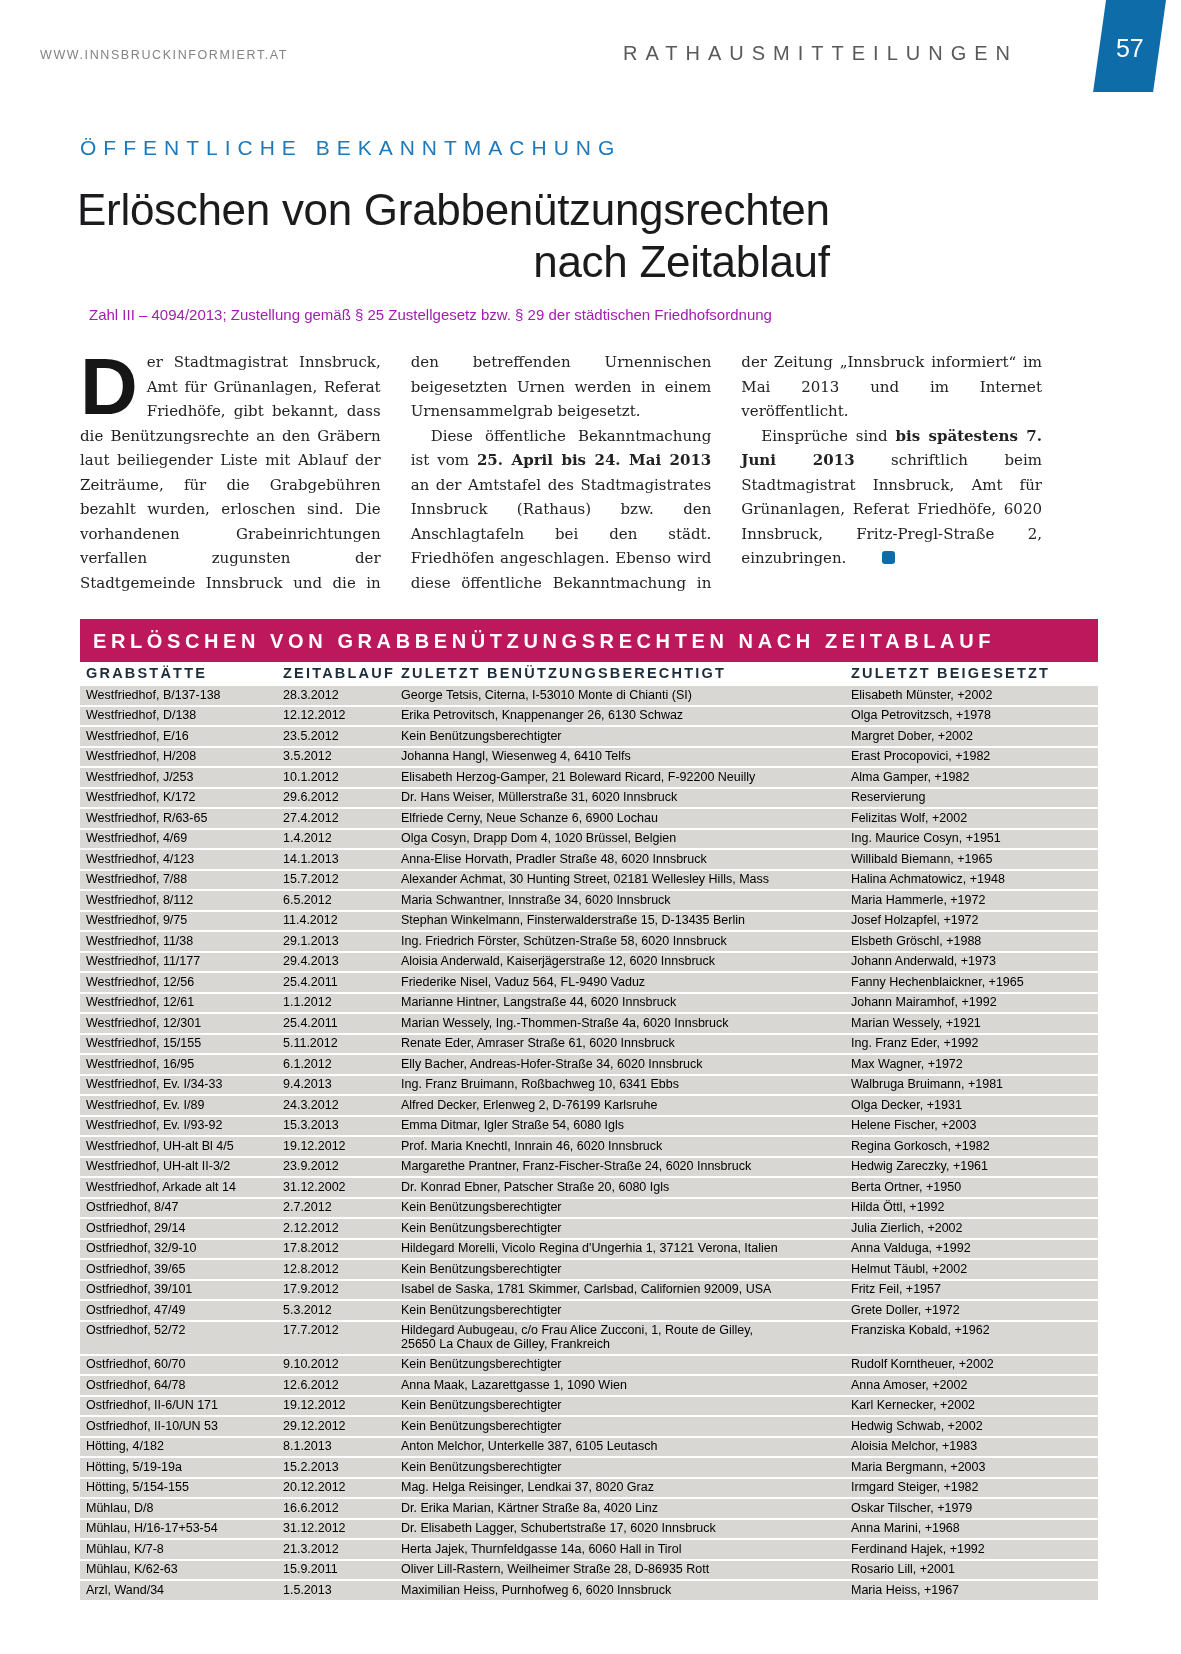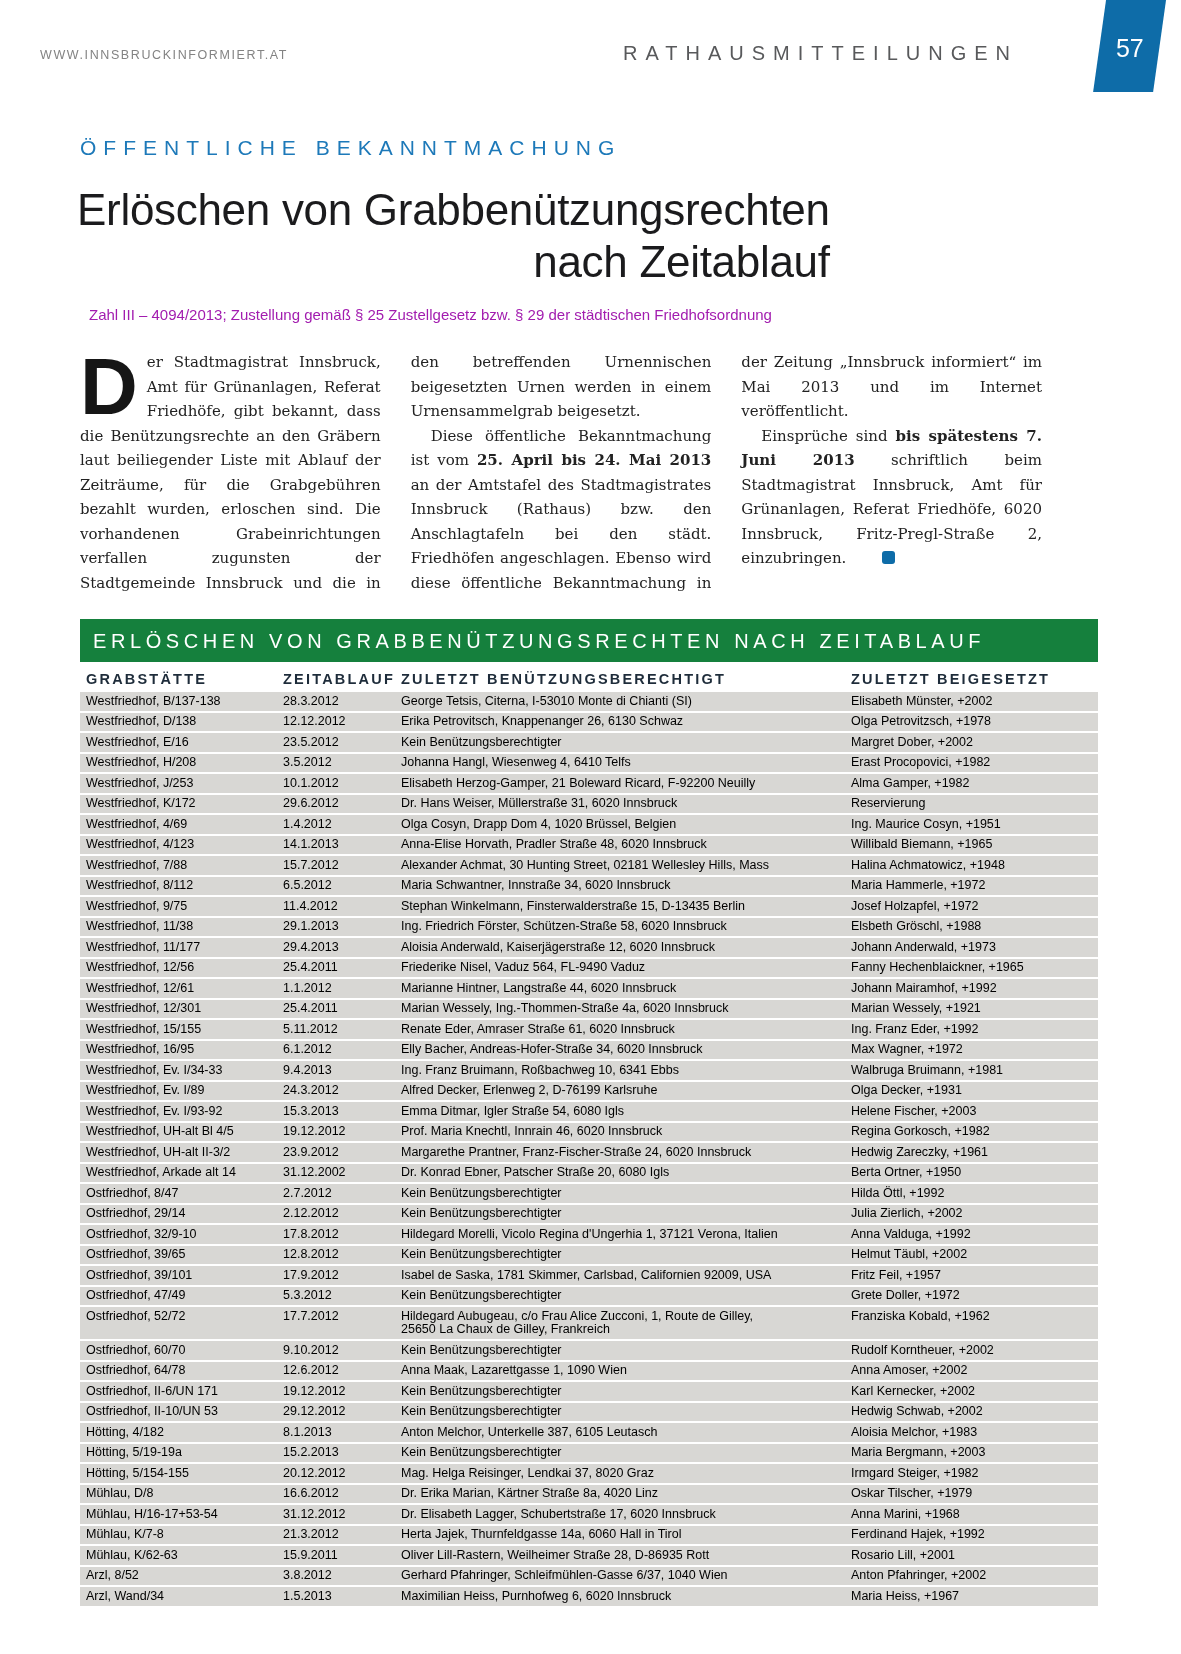--- a/index.html
+++ b/index.html
@@ -54,27 +54,27 @@
     font-size:80px;line-height:62px;margin:6px 9px 0 0;color:#161616;
   }
   .bold{font-weight:bold;}
   .end-marker{
     display:inline-block;width:13px;height:13px;border-radius:3px;
     background:#0e6ca8;margin-left:36px;vertical-align:-1px;
   }
   
   .grave-table{position:absolute;left:80px;top:619px;width:1018px;}
   .table-banner{
-    height:43px;background:#15803d;color:#ffffff;
-    font-size:20px;letter-spacing:4.6px;font-weight:400;
+    height:43px;background:#be185d;color:#ffffff;
+    font-size:20px;letter-spacing:4.6px;font-weight:700;
     line-height:44px;padding-left:13px;box-sizing:border-box;
   }
   .table-head{
     display:grid;grid-template-columns:197px 118px 450px 253px;
-    margin-top:9px;margin-bottom:5px;
+    margin-top:3px;margin-bottom:5px;
     font-size:14.5px;letter-spacing:2.2px;color:#1e2c3a;font-weight:bold;
   }
   .table-head .th{padding-left:6px;}
   .t-row{
     display:grid;grid-template-columns:197px 118px 450px 253px;
     background:#d8d7d4;margin-bottom:2px;
     font-size:12.5px;line-height:13.5px;color:#000000;
     padding:2.5px 0 2.5px 0;
   }
   .t-row .cell{padding-left:6px;white-space:pre-line;}
@@ -143,20 +143,26 @@
     <div class="cell">Alma Gamper, +1982</div>
   </div>
 
   <div class="t-row">
     <div class="cell">Westfriedhof, K/172</div>
     <div class="cell">29.6.2012</div>
     <div class="cell">Dr. Hans Weiser, Müllerstraße 31, 6020 Innsbruck</div>
     <div class="cell">Reservierung</div>
   </div>
 
+  <div class="t-row">
+    <div class="cell">Westfriedhof, R/63-65</div>
+    <div class="cell">27.4.2012</div>
+    <div class="cell">Elfriede Cerny, Neue Schanze 6, 6900 Lochau</div>
+    <div class="cell">Felizitas Wolf, +2002</div>
+  </div>
 
   <div class="t-row">
     <div class="cell">Westfriedhof, 4/69</div>
     <div class="cell">1.4.2012</div>
     <div class="cell">Olga Cosyn, Drapp Dom 4, 1020 Brüssel, Belgien</div>
     <div class="cell">Ing. Maurice Cosyn, +1951</div>
   </div>
 
   <div class="t-row">
     <div class="cell">Westfriedhof, 4/123</div>
@@ -398,26 +404,20 @@
     <div class="cell">Ferdinand Hajek, +1992</div>
   </div>
 
   <div class="t-row">
     <div class="cell">Mühlau, K/62-63</div>
     <div class="cell">15.9.2011</div>
     <div class="cell">Oliver Lill-Rastern, Weilheimer Straße 28, D-86935 Rott</div>
     <div class="cell">Rosario Lill, +2001</div>
   </div>
 
-  <div class="t-row">
-    <div class="cell">Arzl, 8/52</div>
-    <div class="cell">3.8.2012</div>
-    <div class="cell">Gerhard Pfahringer, Schleifmühlen-Gasse 6/37, 1040 Wien</div>
-    <div class="cell">Anton Pfahringer, +2002</div>
-  </div>
 
   <div class="t-row">
     <div class="cell">Arzl, Wand/34</div>
     <div class="cell">1.5.2013</div>
     <div class="cell">Maximilian Heiss, Purnhofweg 6, 6020 Innsbruck</div>
     <div class="cell">Maria Heiss, +1967</div>
   </div>
 </div>
 </div>
 

